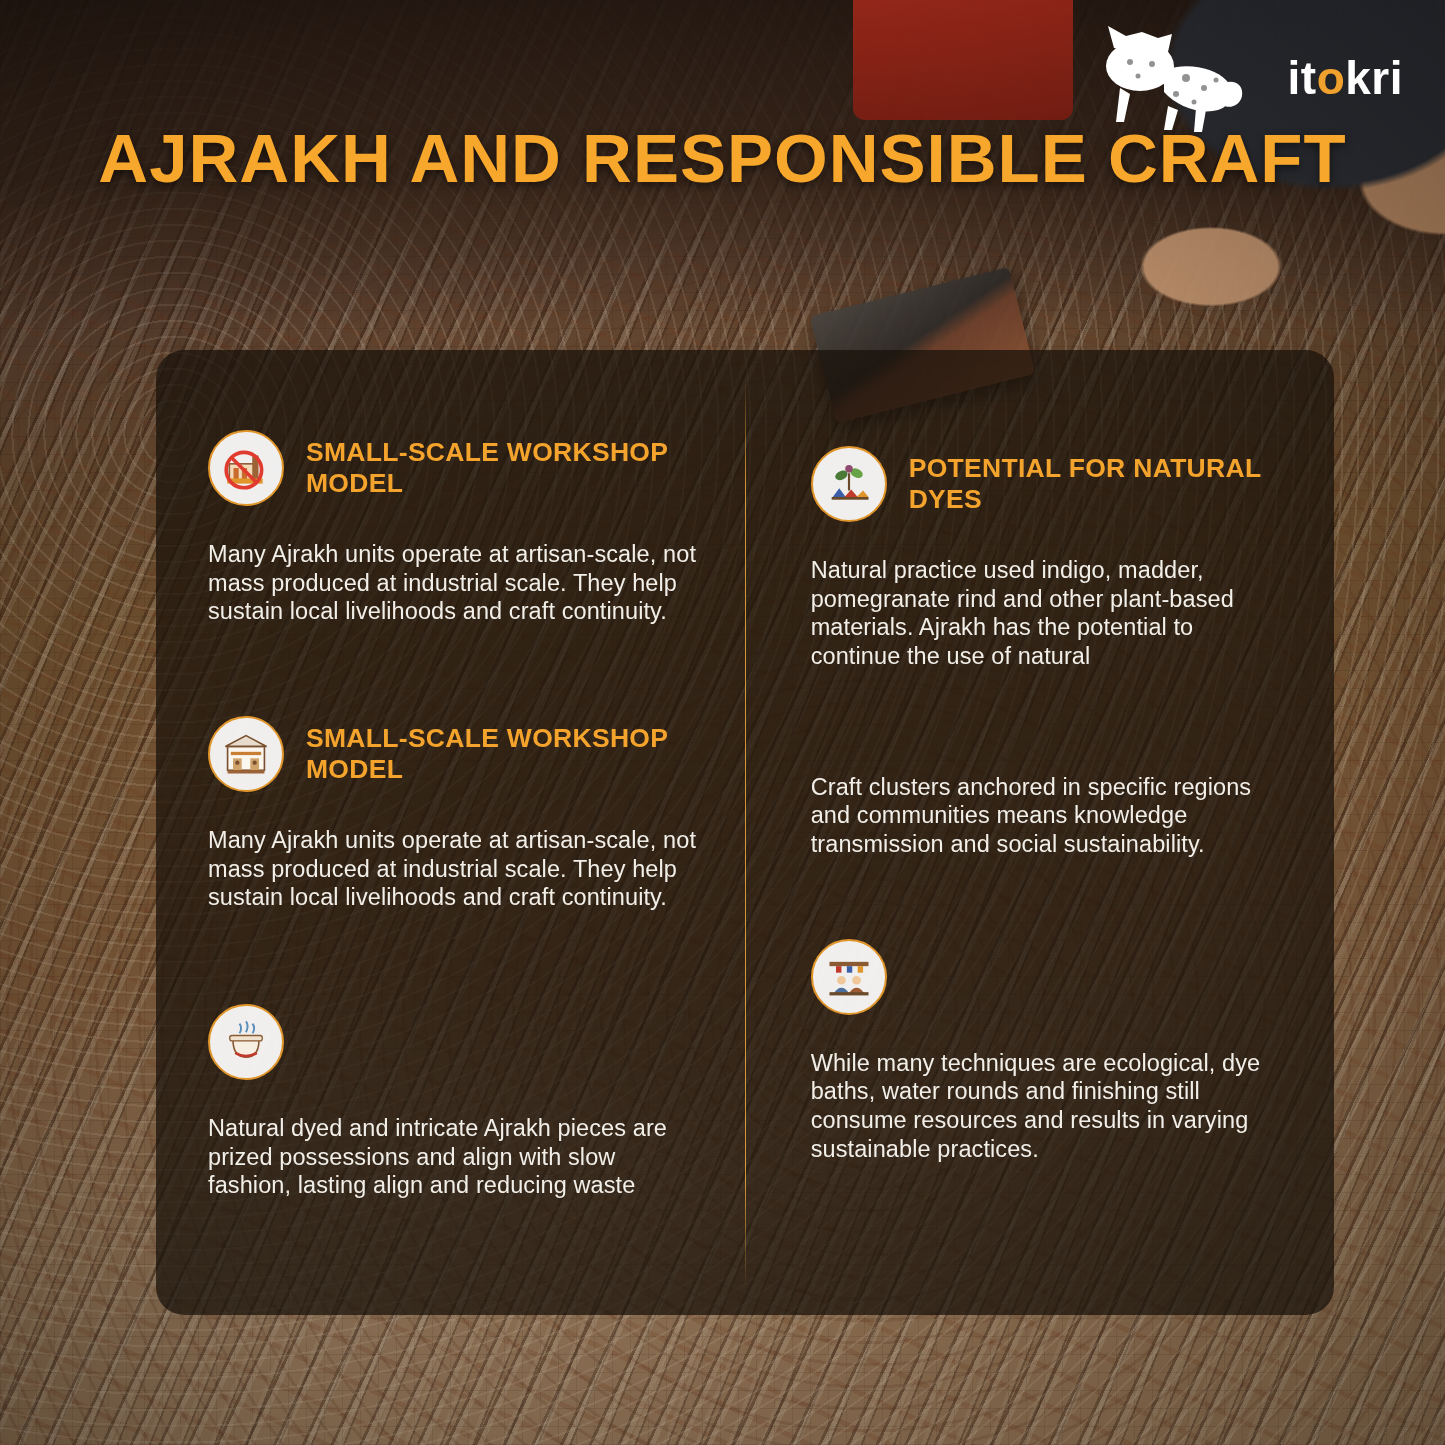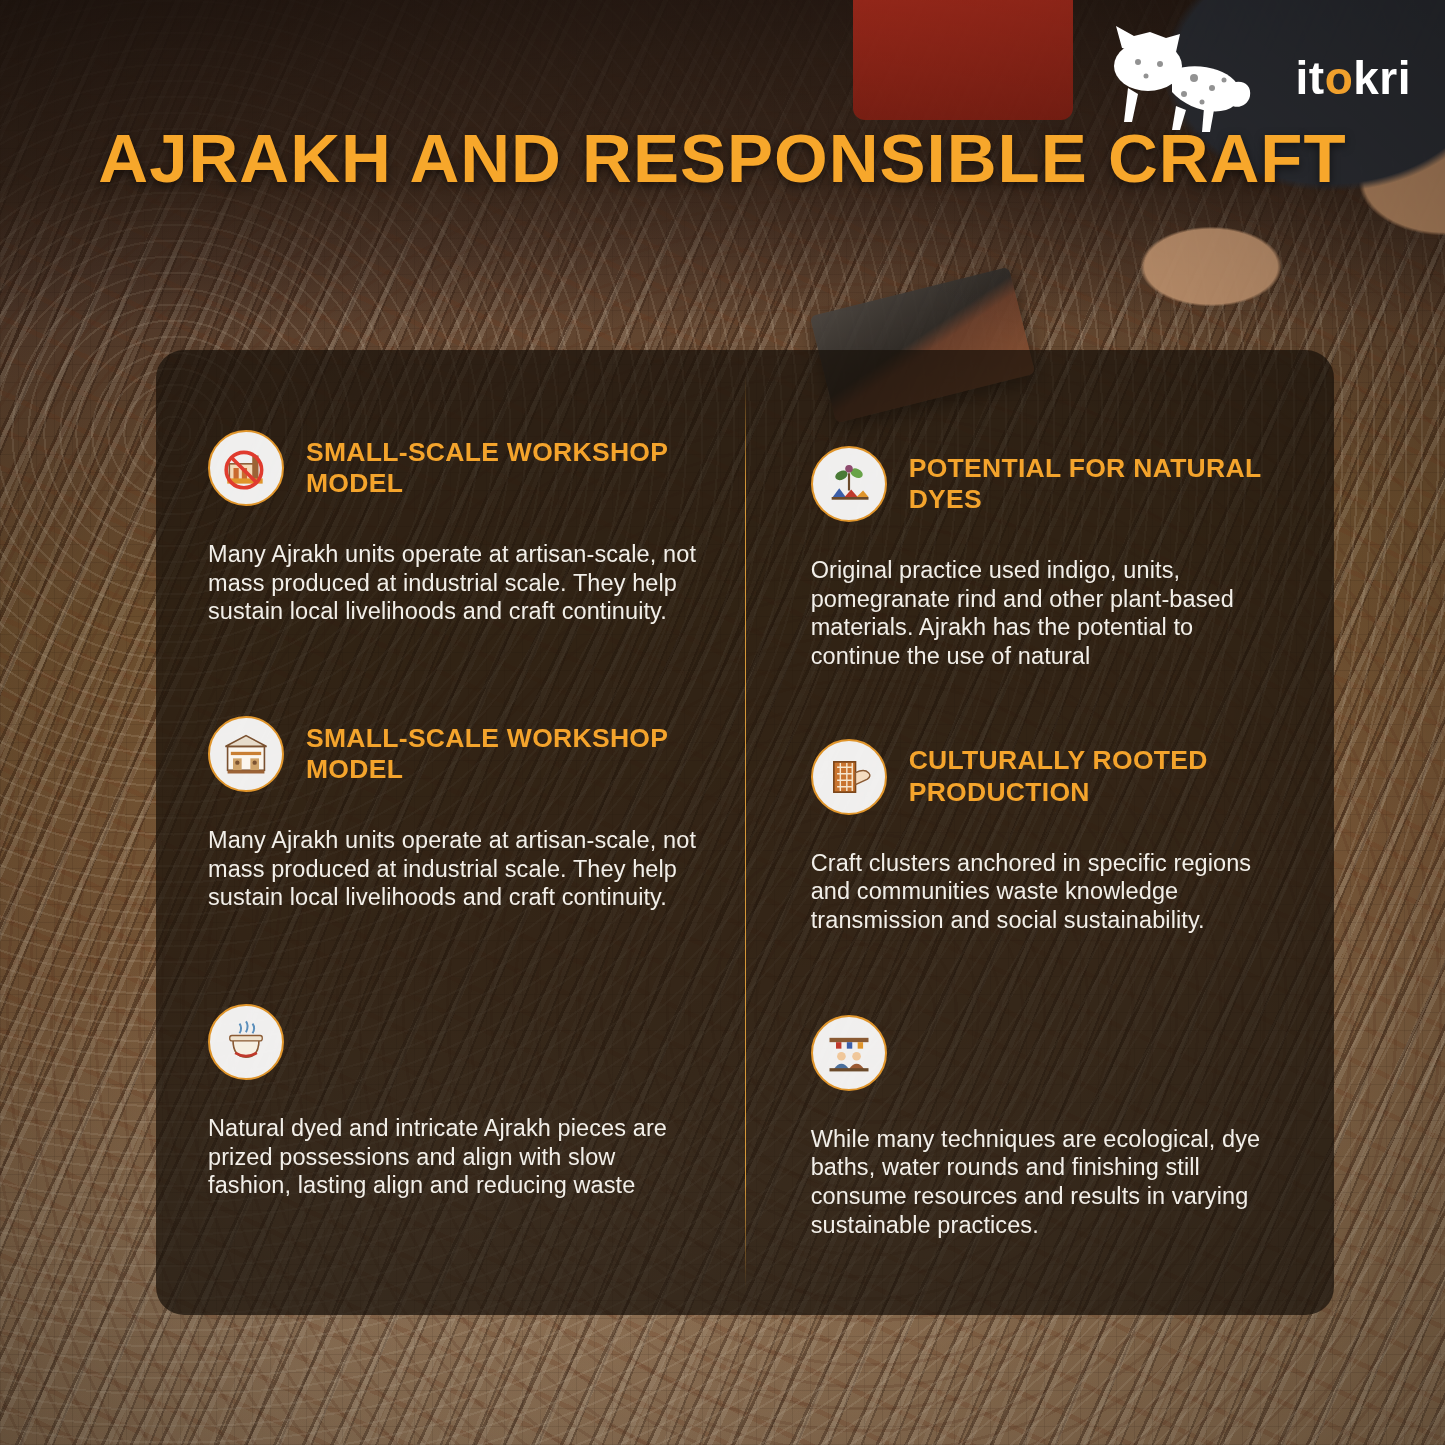--- a/index.html
+++ b/index.html
@@ -81,21 +81,21 @@
     opacity: 0.95;
   }
   .vignette {
     position: absolute; inset: 0;
     background: radial-gradient(ellipse 85% 80% at 50% 50%, rgba(0,0,0,0) 40%, rgba(0,0,0,0.45) 100%);
   }
 
   
   .logo-row {
     position: absolute;
-    top: 18px; right: 34px;
+    top: 18px; right: 42px;
     display: flex;
     align-items: center;
     gap: 40px;
     z-index: 5;
   }
   .cat-logo { width: 180px; height: 120px; }
   .brand {
     font-size: 46px;
     font-weight: bold;
     letter-spacing: 0.5px;
@@ -309,40 +309,27 @@
               <ellipse cx="31" cy="14" rx="6" ry="4" fill="#69a348" transform="rotate(25 31 14)"></ellipse>
               <circle cx="24" cy="10" r="3.5" fill="#8e4b6e"></circle>
               <path d="M9 36 l6 -8 l6 8 z" fill="#3b5ea8"></path>
               <path d="M20 36 l6 -7 l6 7 z" fill="#c0392b"></path>
               <path d="M31 36 l6 -6 l5 6 z" fill="#e0952b"></path>
               <rect x="8" y="36" width="34" height="2.5" fill="#6b4a2a"></rect>
             </svg>
           </div>
           <div class="item-title">POTENTIAL FOR NATURAL DYES</div>
         </div>
-        <div class="item-body">Original practice used indigo, units, pomegranate rind and other plant-based materials. Ajrakh has the potential to continue the use of natural</div>
+        <div class="item-body">Natural practice used indigo, madder, pomegranate rind and other plant-based materials. Ajrakh has the potential to continue the use of natural</div>
       </div>
 
       <div class="sp-r1"></div>
 
       <div class="item">
-        <div class="item-head">
-          <div class="icon-circle">
-            <svg viewBox="0 0 48 48" width="52" height="52">
-              <rect x="10" y="10" width="20" height="28" fill="#c9742f" stroke="#7a4418" stroke-width="1.5"></rect>
-              <g stroke="#f6e7cf" stroke-width="1.3" fill="none">
-                <path d="M13 15 h14 M13 21 h14 M13 27 h14 M13 33 h14"></path>
-                <path d="M16 11 v26 M22 11 v26 M27 11 v26"></path>
-              </g>
-              <path d="M30 20 q8 -4 12 0 q3 3 -1 6 l-11 5 z" fill="#f5dcc0" stroke="#8a5a33" stroke-width="1.3"></path>
-            </svg>
-          </div>
-          <div class="item-title">CULTURALLY ROOTED PRODUCTION</div>
-        </div>
-        <div class="item-body">Craft clusters anchored in specific regions and communities waste knowledge transmission and social sustainability.</div>
+        <div class="item-body">Craft clusters anchored in specific regions and communities means knowledge transmission and social sustainability.</div>
       </div>
 
       <div class="sp-r2"></div>
 
       <div class="item">
         <div class="item-head">
           <div class="icon-circle">
             <svg viewBox="0 0 48 48" width="52" height="52">
               <rect x="6" y="10" width="36" height="4" fill="#8a5a33"></rect>
               <rect x="12" y="14" width="5" height="6" fill="#c0392b"></rect>

